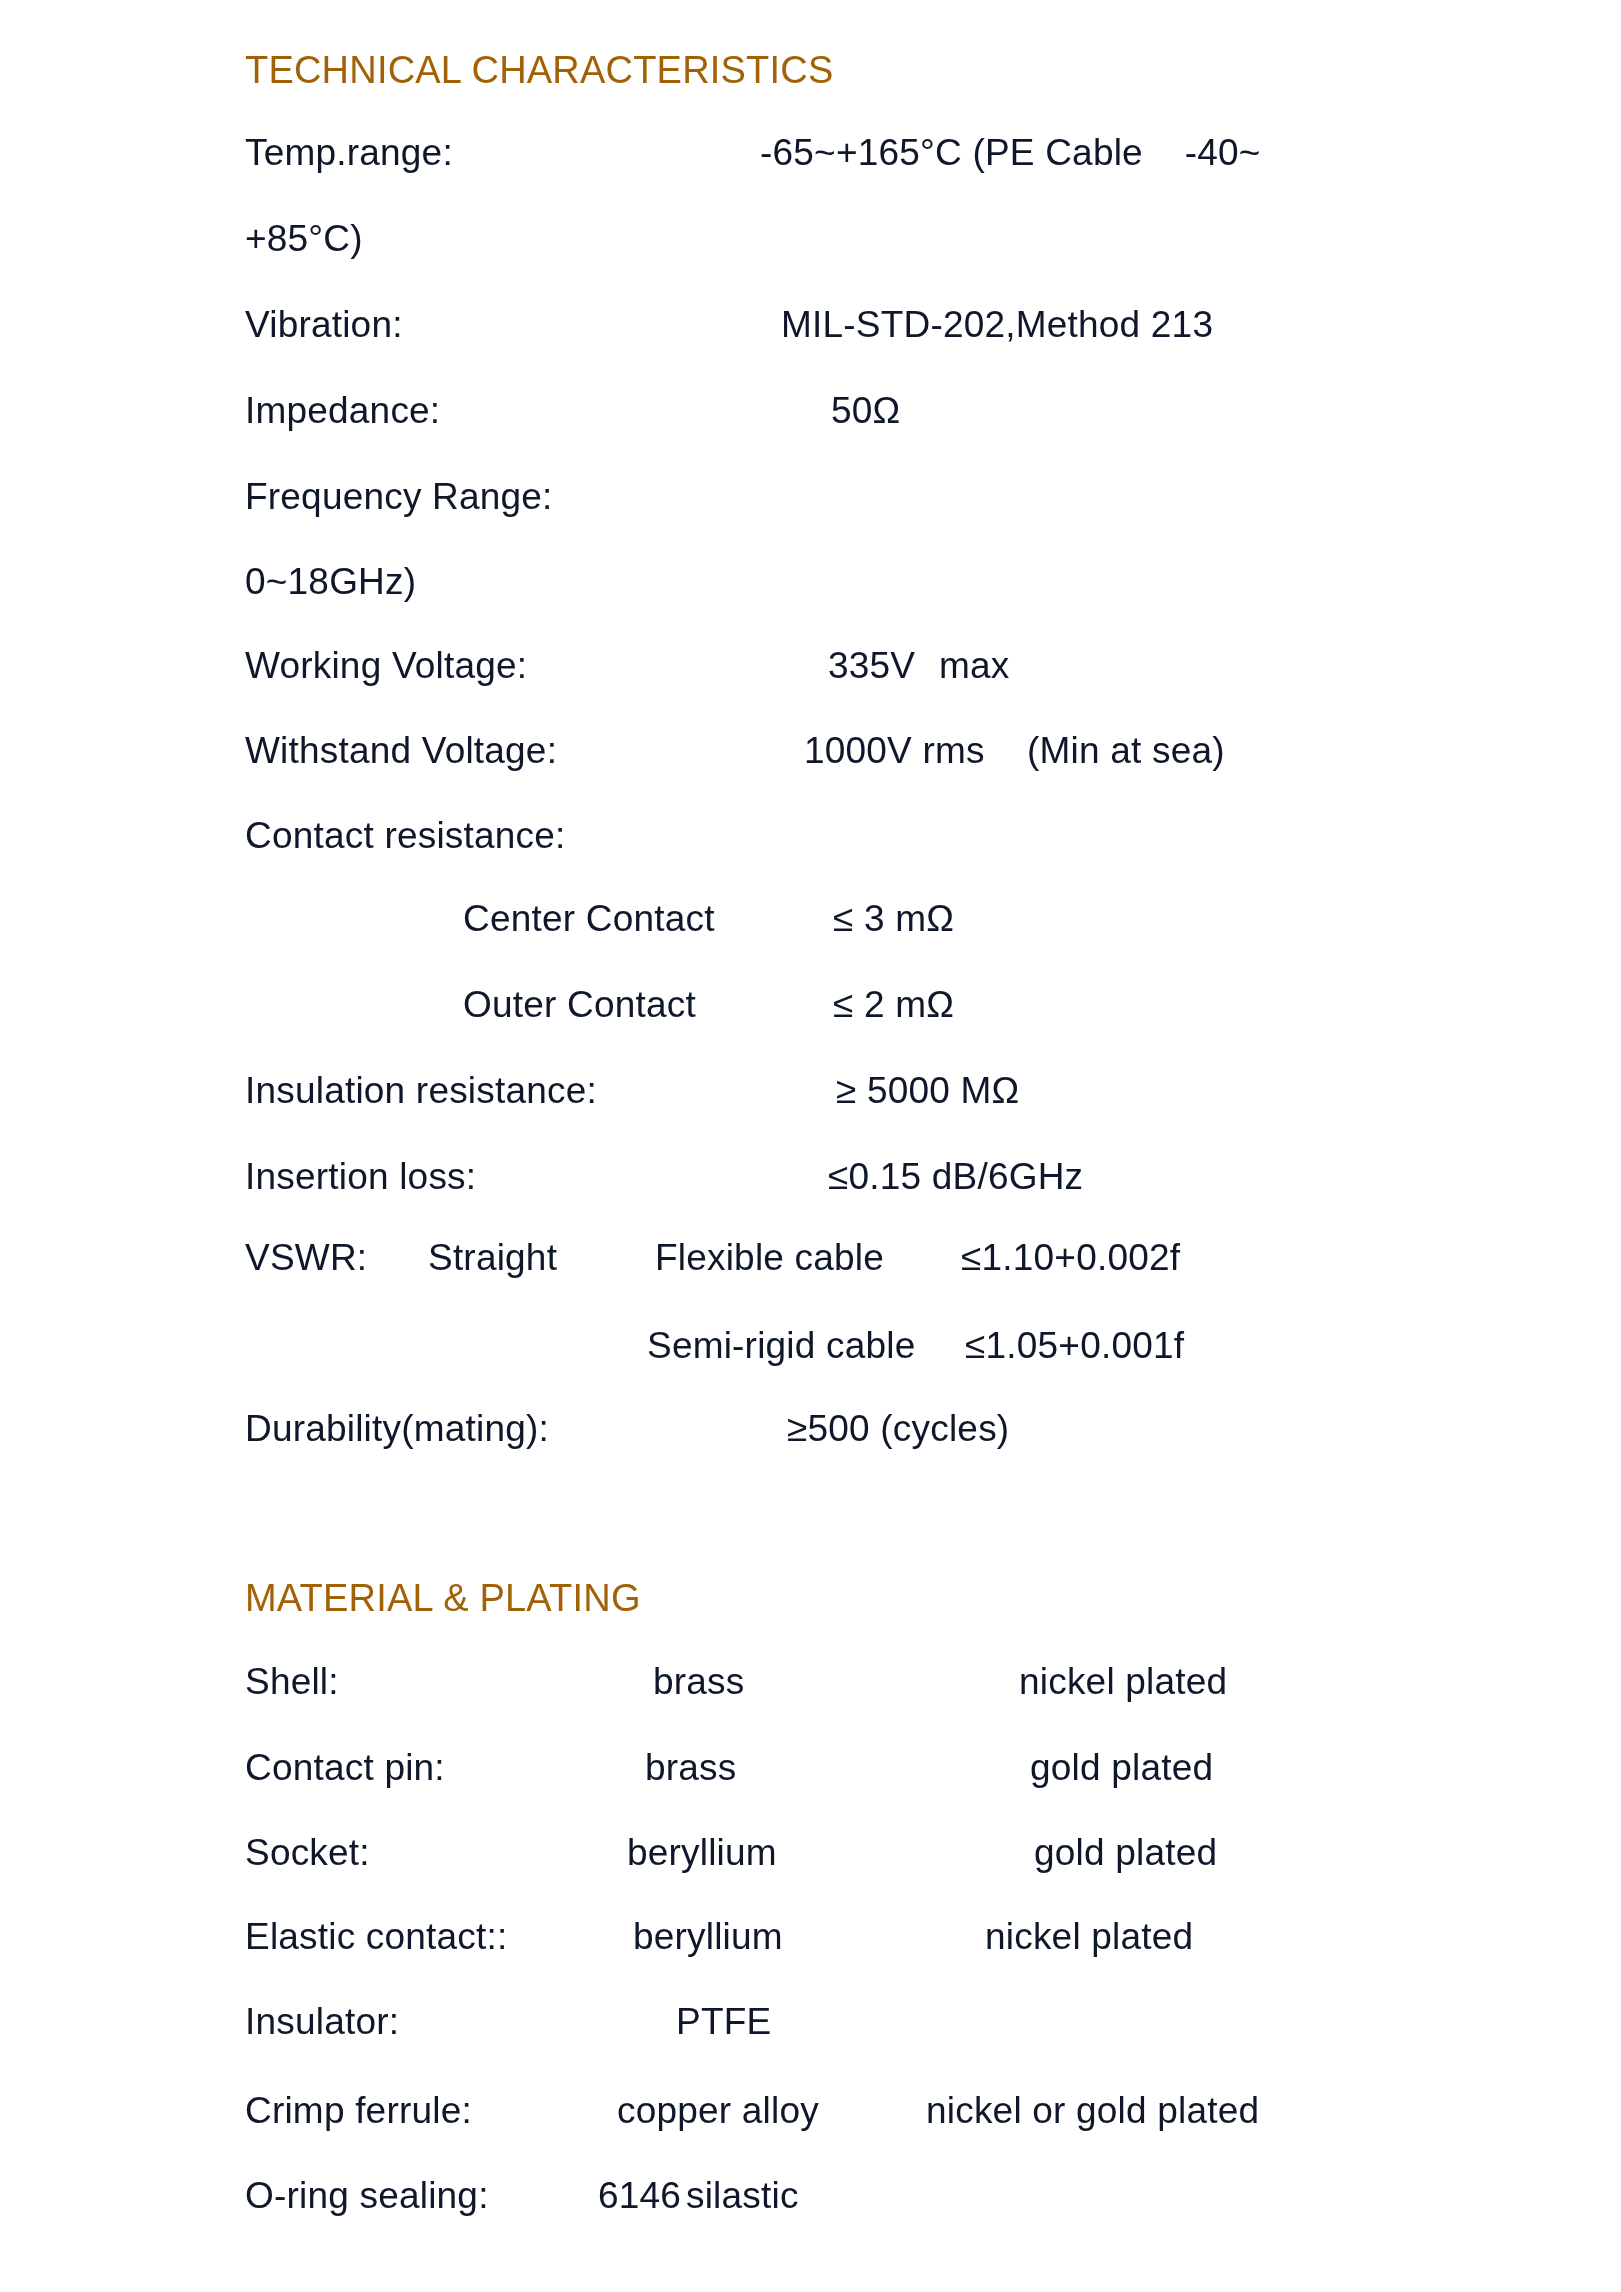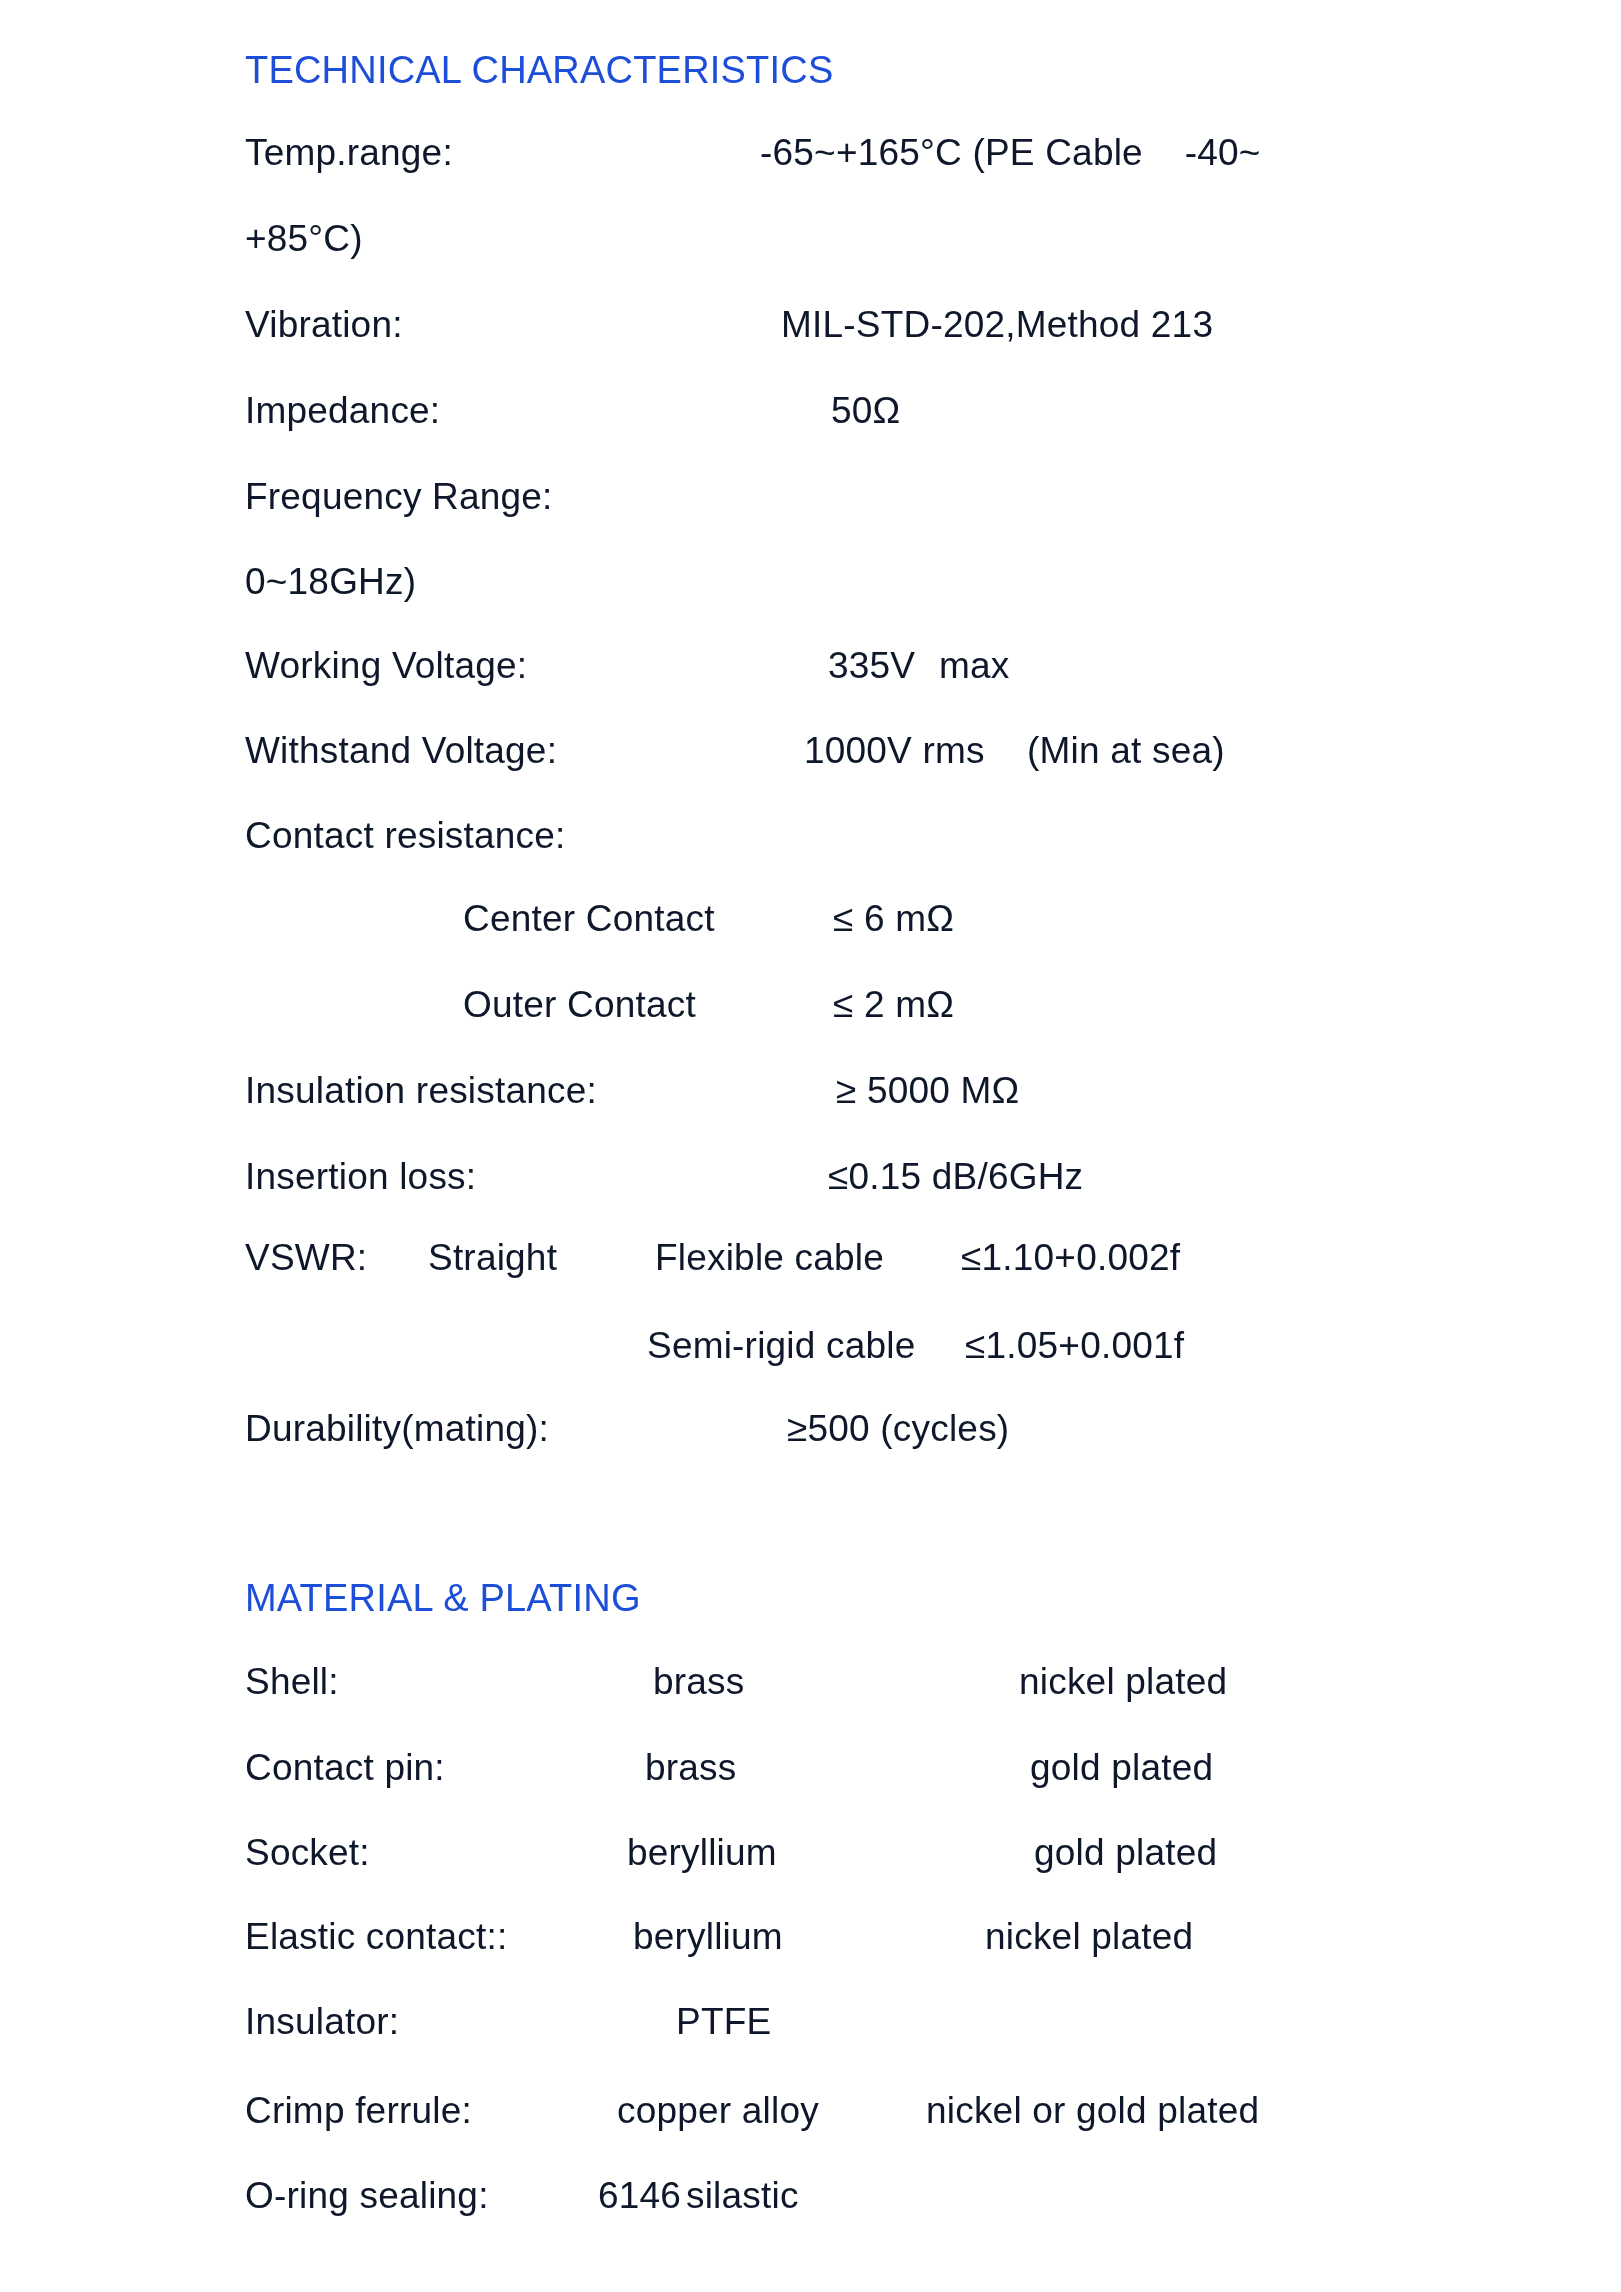--- a/index.html
+++ b/index.html
@@ -19,21 +19,21 @@
   .t {
     position: absolute;
     font-size: 37px;
     line-height: 1.15;
     white-space: pre;
     color: #0f172a;
     letter-spacing: 0.2px;
   }
   .heading {
     font-size: 38px;
-    color: #1d4ed8;
+    color: #a16207;
   }
 </style>
 </head>
 <body>
 
 <div id="page">
 
   <span class="t heading" style="left:245px; top:49px">TECHNICAL CHARACTERISTICS</span>
 
   <span class="t" style="left:245px; top:132px">Temp.range:</span>
@@ -55,21 +55,21 @@
   <span class="t" style="left:828px; top:645px">335V</span>
   <span class="t" style="left:939px; top:645px">max</span>
 
   <span class="t" style="left:245px; top:730px">Withstand Voltage:</span>
   <span class="t" style="left:804px; top:730px">1000V rms</span>
   <span class="t" style="left:1027px; top:730px">(Min at sea)</span>
 
   <span class="t" style="left:245px; top:815px">Contact resistance:</span>
 
   <span class="t" style="left:463px; top:898px">Center Contact</span>
-  <span class="t" style="left:833px; top:898px">≤ 6 mΩ</span>
+  <span class="t" style="left:833px; top:898px">≤ 3 mΩ</span>
 
   <span class="t" style="left:463px; top:984px">Outer Contact</span>
   <span class="t" style="left:833px; top:984px">≤ 2 mΩ</span>
 
   <span class="t" style="left:245px; top:1070px">Insulation resistance:</span>
   <span class="t" style="left:836px; top:1070px">≥ 5000 MΩ</span>
 
   <span class="t" style="left:245px; top:1156px">Insertion loss:</span>
   <span class="t" style="left:828px; top:1156px">≤0.15 dB/6GHz</span>
 

